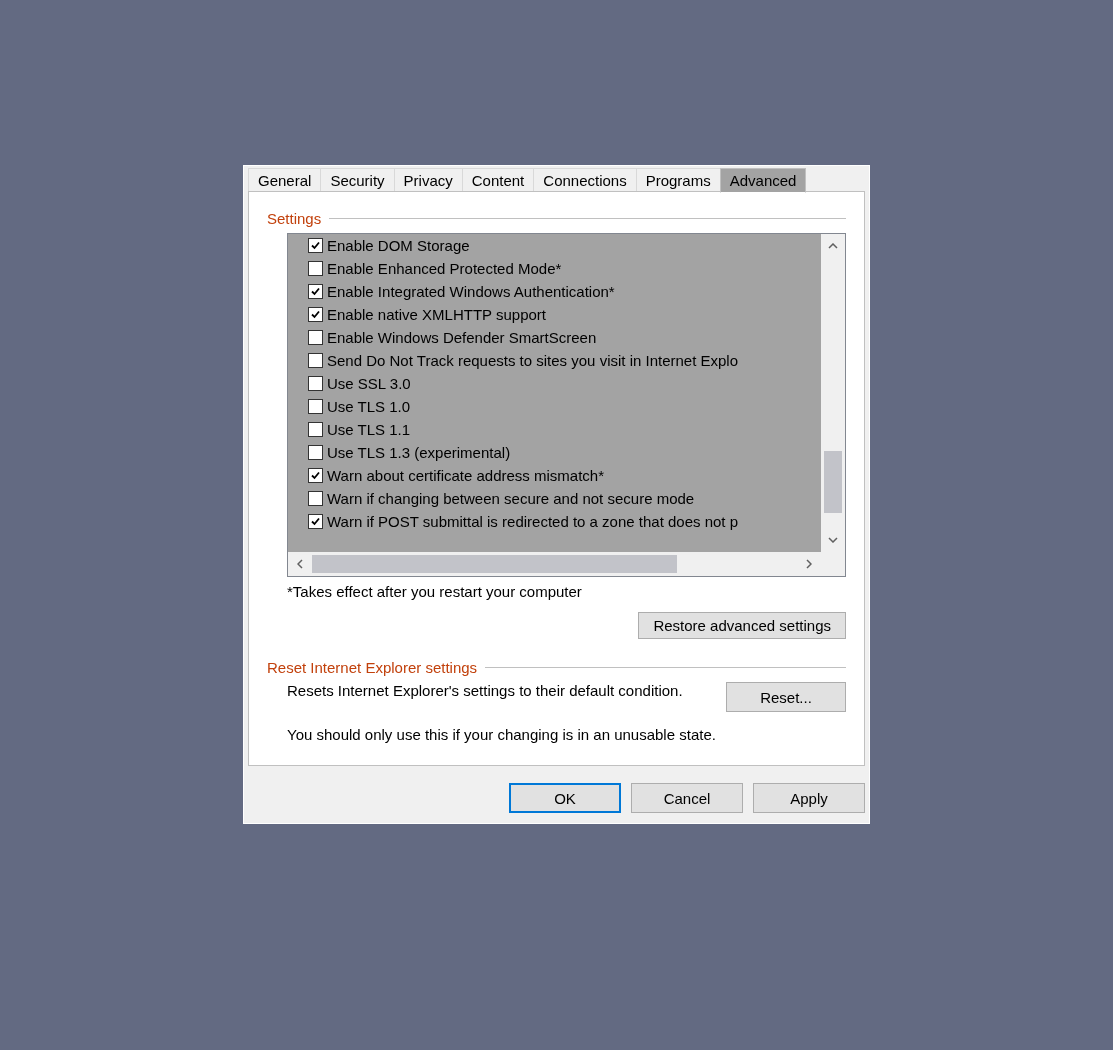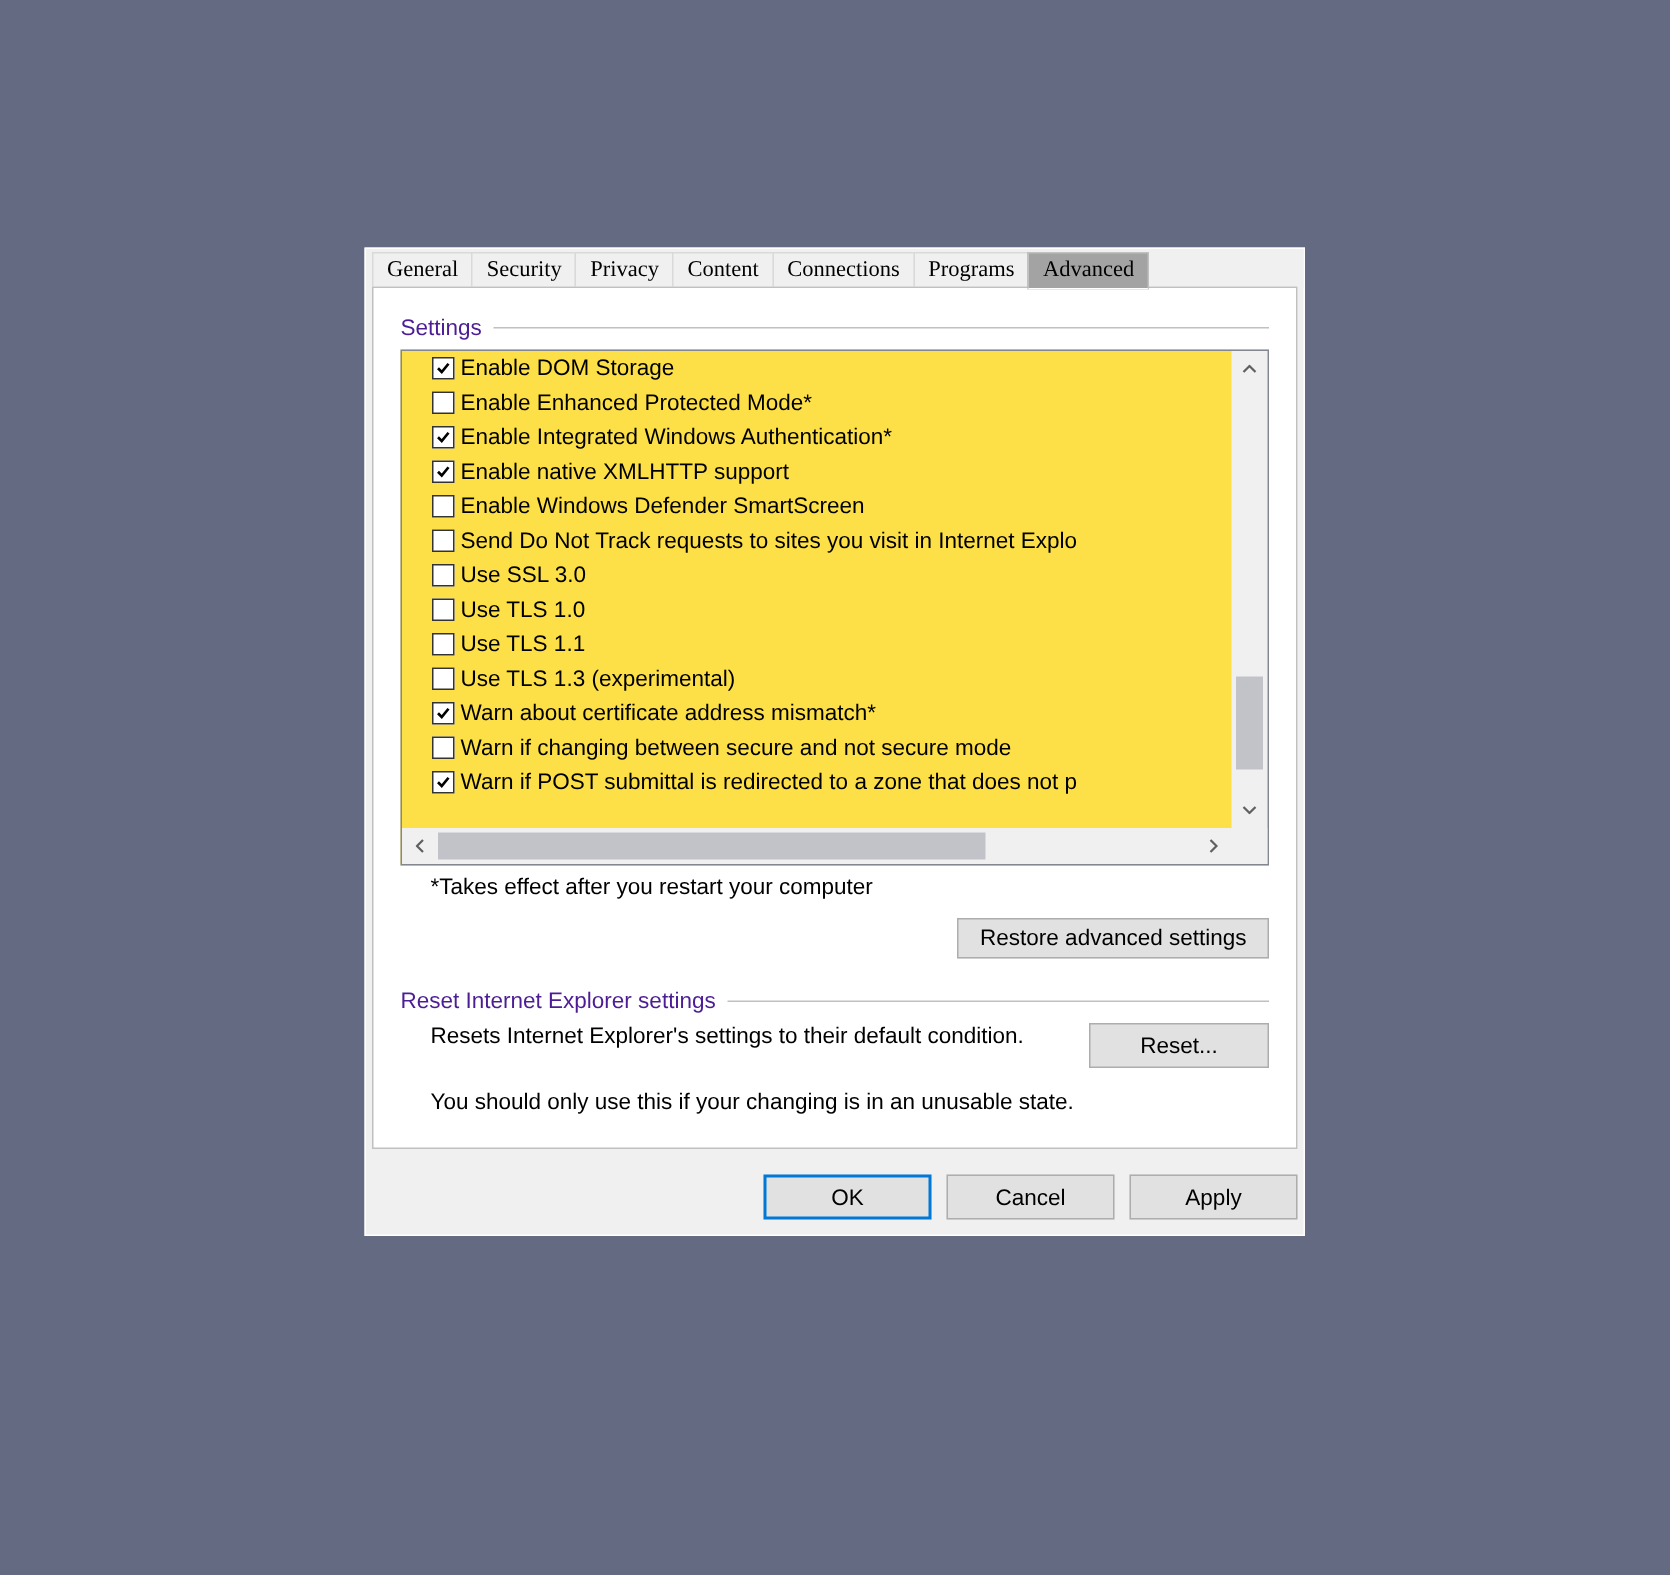--- a/index.html
+++ b/index.html
@@ -18,21 +18,20 @@
     left: 243px;
     top: 165px;
     width: 627px;
     background: #f0f0f0;
     border: 1px solid #fff;
   }
   .tabs {
     display: flex;
     padding: 2px 4px 0 4px;
     background: #f0f0f0;
-    font-family: Liberation Serif, serif;
   }
   .tab {
     padding: 3px 9px;
     border: 1px solid #d9d9d9;
     border-bottom: none;
     background: #f0f0f0;
     color: #000;
     font-size: 15px;
     cursor: pointer;
     position: relative;
@@ -49,36 +48,37 @@
     background: #fff;
     border: 1px solid #c0c0c0;
     margin: 0 4px 6px 4px;
     padding: 18px 18px 22px 18px;
     position: relative;
     top: -1px;
   }
   .group-label {
     display: flex;
     align-items: center;
-    color: #4c1d95;
+    color: #c2410c;
     margin: 0 0 6px 0;
   }
   .group-label .txt {
     white-space: nowrap;
     padding-right: 8px;
   }
   .group-rule {
     flex: 1;
     height: 1px;
     background: #c0c0c0;
   }
   .listbox {
     border: 1px solid #828790;
-    background: #fde047;
+    background: #a3a3a3;
     position: relative;
+    margin-left: 20px;
     height: 344px;
     overflow: hidden;
   }
   .list-inner {
     position: absolute;
     left: 0; right: 24px; top: 0; bottom: 24px;
     overflow: hidden;
   }
   .list-content {
     padding-left: 20px;

